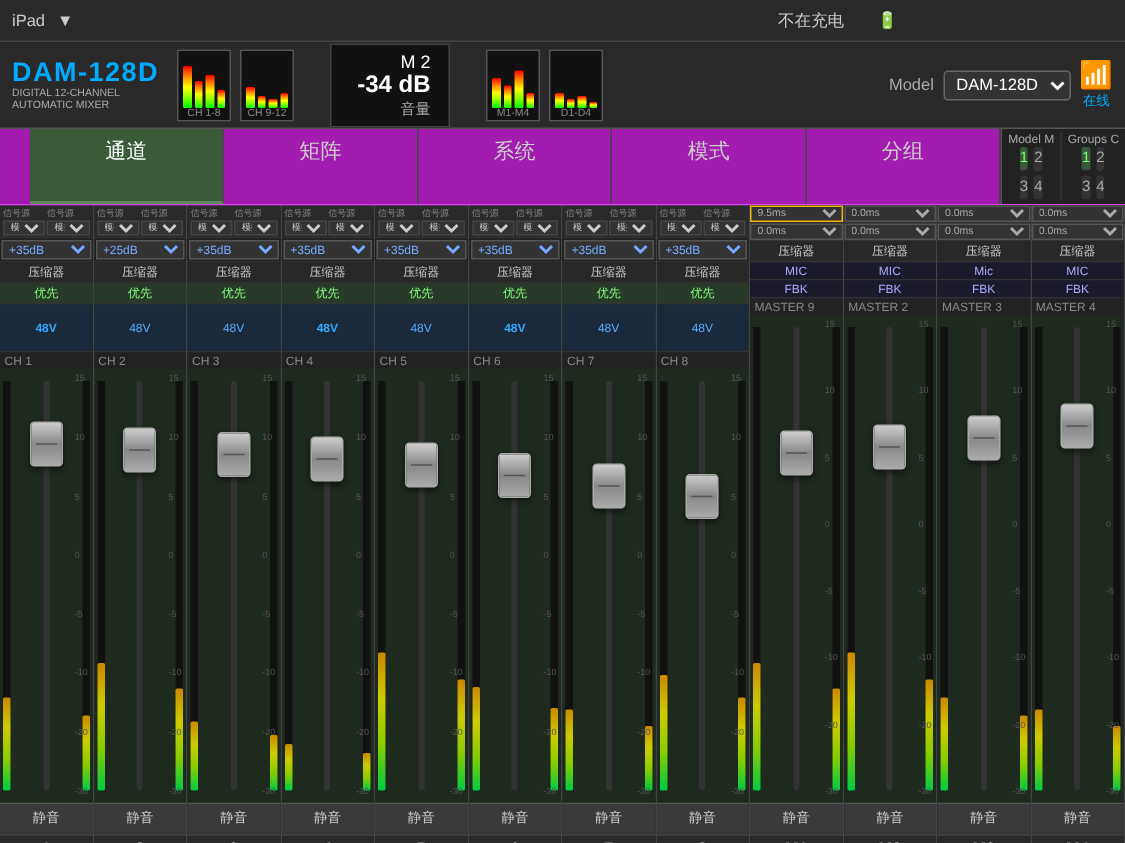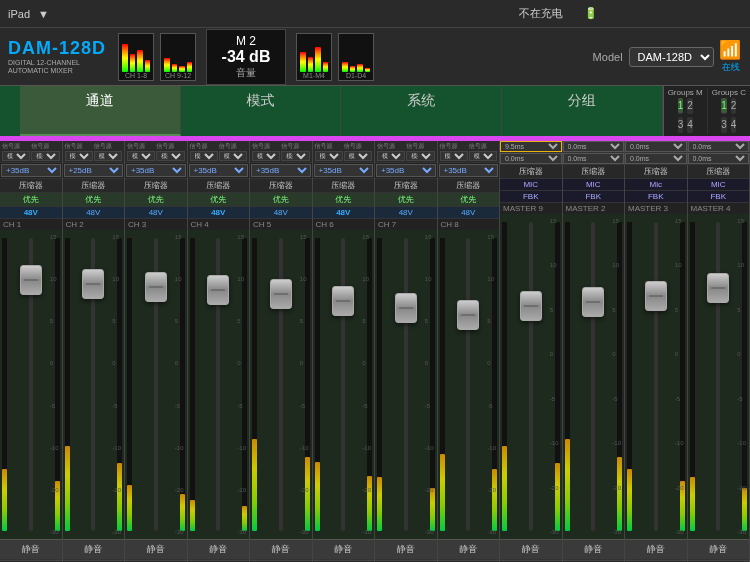--- a/index.html
+++ b/index.html
@@ -84,23 +84,23 @@
     .meter-bar {
       width: 6px;
       background: linear-gradient(to top, #00ff00, #88ff00, #ffff00, #ff8800, #ff0000);
       border-radius: 1px;
     }
 
     .center-display {
       background: #111;
       border: 1px solid #444;
       padding: 4px 12px;
-      margin: 0 10px;
+      margin: 0 24px;
       min-width: 80px;
-      text-align: center;
+      text-align: right;
     }
     .display-line1 { font-size: 12px; color: #fff; }
     .display-line2 { font-size: 16px; color: #fff; font-weight: bold; }
     .display-line3 { font-size: 10px; color: #aaa; }
 
     .model-area {
       margin-left: auto;
       display: flex;
       align-items: center;
       gap: 6px;
@@ -118,22 +118,22 @@
       display: flex;
       flex-direction: column;
       align-items: center;
     }
     .online-icon { font-size: 18px; color: #00aaff; }
     .online-text { font-size: 9px; color: #00aaff; }
 
     
     .nav-tabs {
       display: flex;
-      background: #14532d;
-      border-bottom: 5px solid #d946ef;
+      background: #a21caf;
+      border-bottom: 1px solid #d946ef;
       padding-left: 20px;
     }
     .nav-tab {
       flex: 1;
       text-align: center;
       padding: 6px 0;
       font-size: 14px;
       color: #ccc;
       cursor: pointer;
       border-right: 1px solid #444;
@@ -188,21 +188,21 @@
       font-size: 8px;
       color: #7dff7d;
       padding: 1px;
     }
     .ch-phantom {
       background: #1a2a3a;
       border-bottom: 1px solid #333;
       text-align: center;
       font-size: 8px;
       color: #5af;
-      padding: 1px;
+      padding: 11px;
     }
     .ch-phantom.on { color: #3af; font-weight: bold; }
 
     .ch-number-label {
       font-size: 8px;
       color: #888;
       padding: 1px 3px;
       background: #222;
     }
 
@@ -457,32 +457,35 @@
       <span class="online-text">在线</span>
     </div>
   </div>
 </div>
 
 <div class="nav-tabs">
   <div class="nav-tab active">
     <span>通道</span>
   </div>
   <div class="nav-tab">
-    <span>模式</span>
+    <span>矩阵</span>
   </div>
   <div class="nav-tab">
     <span>系统</span>
   </div>
   <div class="nav-tab">
+    <span>模式</span>
+  </div>
+  <div class="nav-tab">
     <span>分组</span>
   </div>
 
   <div style="display:flex; background:#222; border-left:1px solid #555; padding:2px 4px; gap:4px;">
     <div style="display:flex; flex-direction:column; align-items:center;">
-      <span style="font-size:8px; color:#aaa;">Groups M</span>
+      <span style="font-size:8px; color:#aaa;">Model M</span>
       <div style="display:flex; gap:2px;">
         <div class="gnum active">1</div>
         <div class="gnum">2</div>
       </div>
       <div style="display:flex; gap:2px; margin-top:1px;">
         <div class="gnum">3</div>
         <div class="gnum">4</div>
       </div>
     </div>
     <div style="display:flex; flex-direction:column; align-items:center; border-left:1px solid #333; padding-left:4px;">

